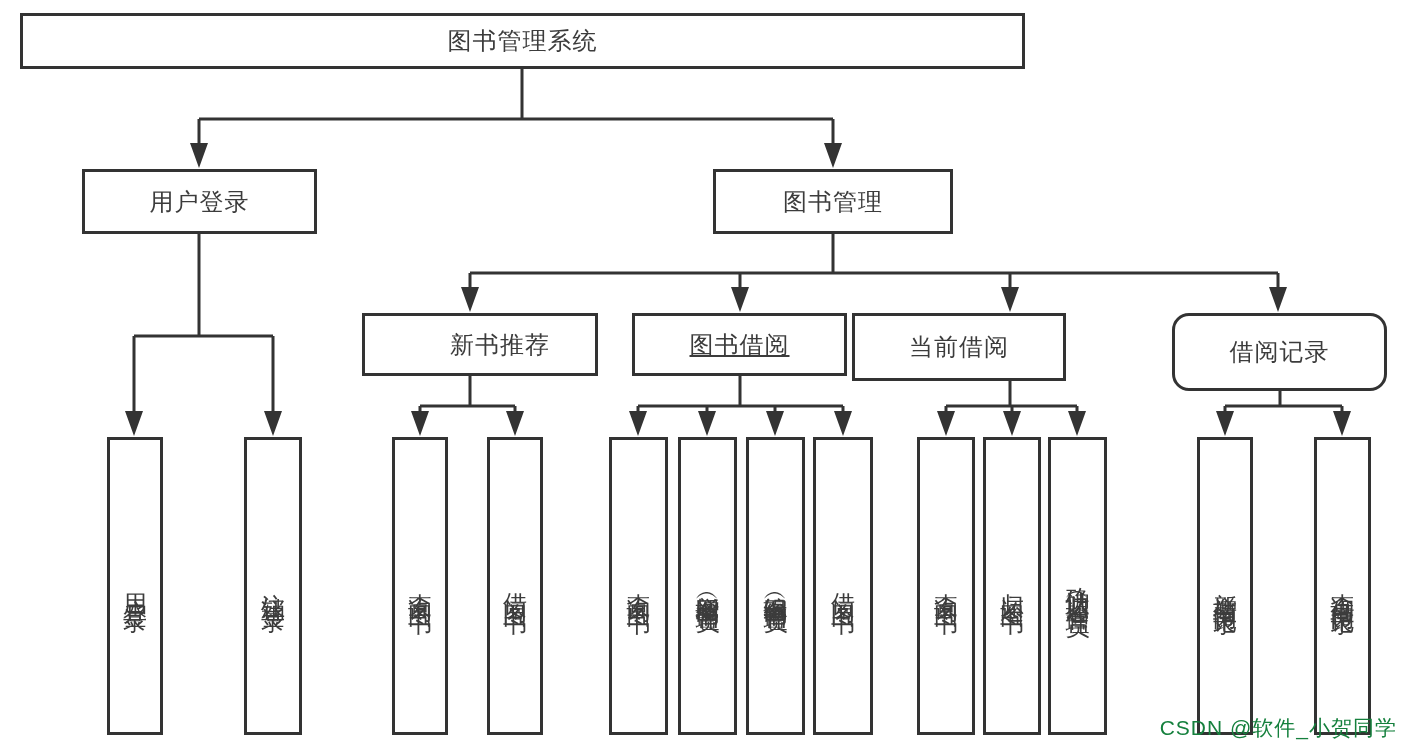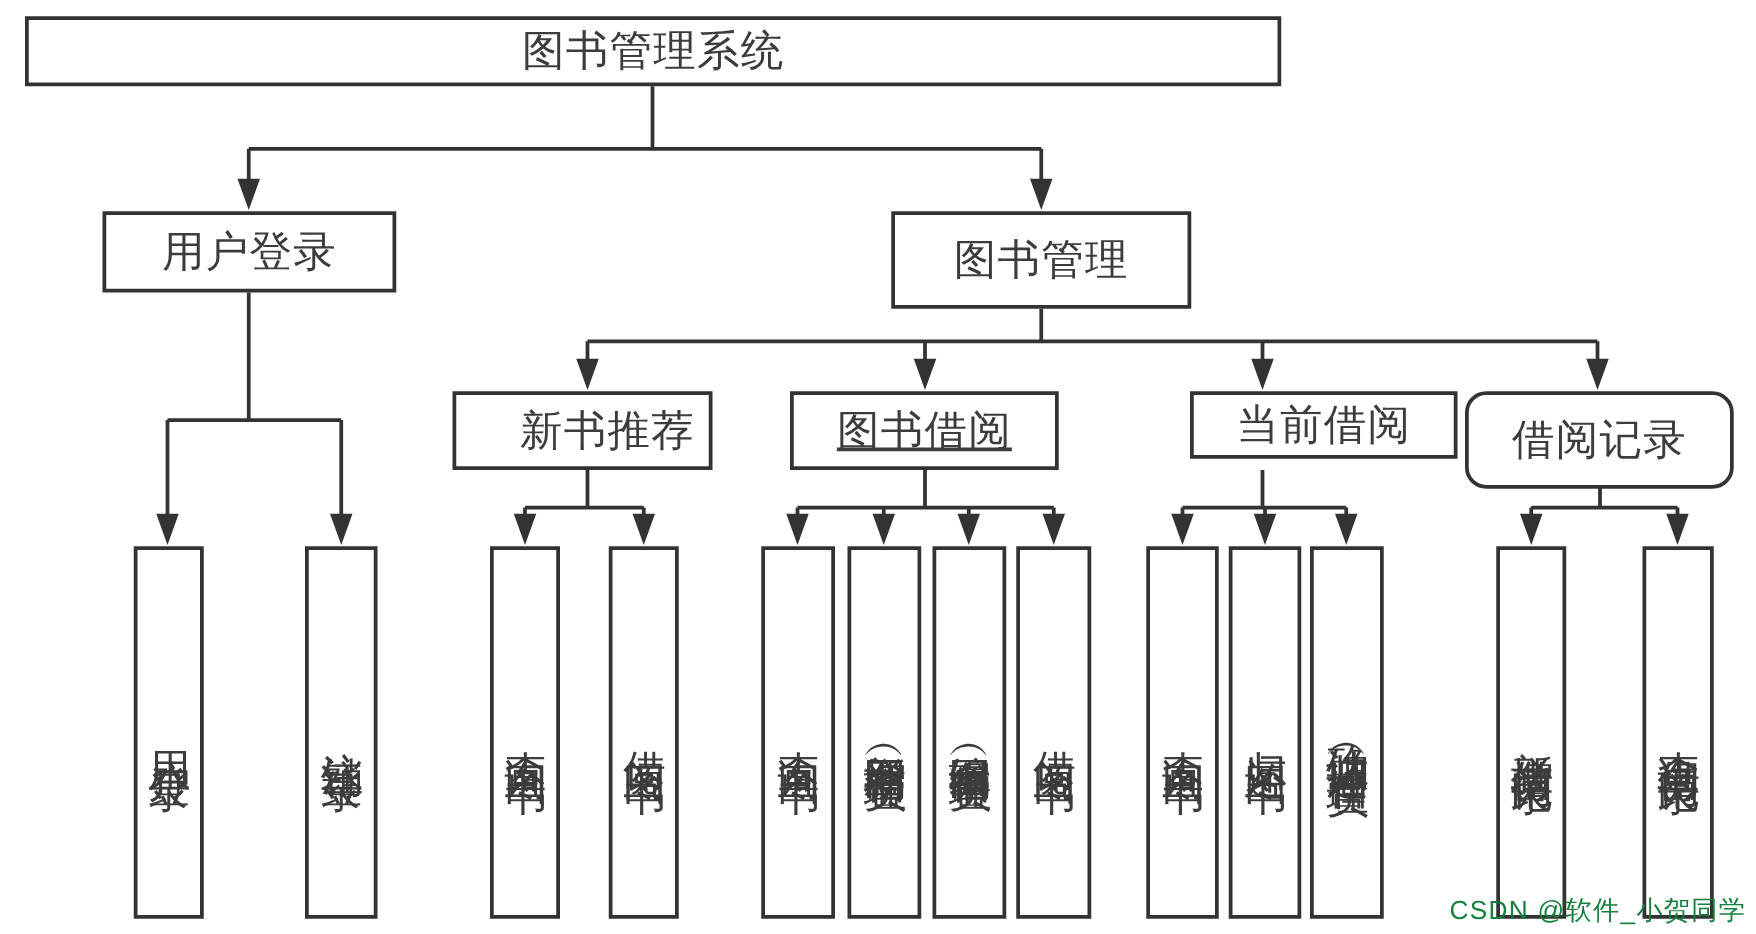--- a/index.html
+++ b/index.html
@@ -18,21 +18,21 @@
     width: 1405px; height: 747px;
   }
   .box {
     position: absolute;
     box-sizing: border-box;
     border: 3px solid #333333;
     background: #ffffff;
     display: flex;
     align-items: center;
     justify-content: center;
-    font-size: 34px;
+    font-size: 24px;
     letter-spacing: 1px;
     color: #3c3c3c;
     white-space: nowrap;
     z-index: 2;
   }
   .leaf {
     top: 437px;
     height: 298px;
     writing-mode: vertical-rl;
     text-orientation: mixed;
@@ -100,25 +100,25 @@
       M946 436 L937 411 L955 411 Z
       M1012 436 L1003 411 L1021 411 Z
       M1077 436 L1068 411 L1086 411 Z
       M1225 436 L1216 411 L1234 411 Z
       M1342 436 L1333 411 L1351 411 Z"></path>
   </svg>
 
   <div class="box" style="left:20px; top:13px; width:1005px; height:56px;">图书管理系统</div>
 
   <div class="box" style="left:82px; top:169px; width:235px; height:65px;">用户登录</div>
-  <div class="box" style="left:713px; top:169px; width:240px; height:78px;">图书管理</div>
+  <div class="box" style="left:713px; top:169px; width:240px; height:65px;">图书管理</div>
 
-  <div class="box" style="left:362px; top:313px; width:208px; height:63px;padding-left:40px;">新书推荐</div>
+  <div class="box" style="left:362px; top:313px; width:236px; height:63px;padding-left:40px;">新书推荐</div>
   <div class="box" style="left:632px; top:313px; width:215px; height:63px;text-decoration:underline;">图书借阅</div>
-  <div class="box" style="left:952px; top:313px; width:214px; height:54px;">当前借阅</div>
+  <div class="box" style="left:852px; top:313px; width:214px; height:68px;">当前借阅</div>
   <div class="box" style="left:1172px; top:313px; width:215px; height:78px;border-radius:17px;">借阅记录</div>
 
   <div class="box leaf" style="left:107px; width:56px;">用户登录</div>
   <div class="box leaf" style="left:244px; width:58px;">注销登录</div>
 
   <div class="box leaf" style="left:392px; width:56px;">查询图书</div>
   <div class="box leaf" style="left:487px; width:56px;">借阅图书</div>
 
   <div class="box leaf" style="left:609px; width:59px;">查询图书</div>
   <div class="box leaf ls-tight" style="left:678px; width:59px;">新增图书（管理员）</div>

